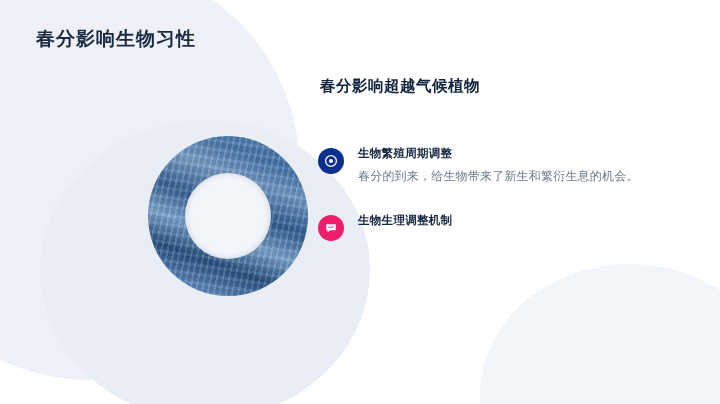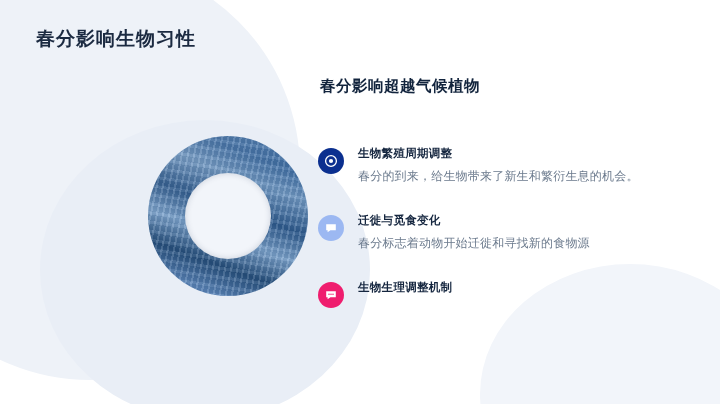--- a/index.html
+++ b/index.html
@@ -187,31 +187,20 @@
             <circle cx="7" cy="7" r="5.4" fill="none" stroke="#ffffff" stroke-width="1.3"></circle>
             <circle cx="7" cy="7" r="2.1" fill="#ffffff"></circle>
           </svg>
         </div>
         <div class="item-text">
           <div class="item-title">生物繁殖周期调整</div>
           <div class="item-desc">春分的到来，给生物带来了新生和繁衍生息的机会。</div>
         </div>
       </div>
 
-      <div class="item">
-        <div class="badge" style="background:#9cb8f2">
-          <svg width="14" height="14" viewBox="0 0 14 14">
-            <path d="M2.2 3.2h9.6v6.1H6.4L3.6 11.3V9.3H2.2z" fill="#ffffff"></path>
-          </svg>
-        </div>
-        <div class="item-text">
-          <div class="item-title">迁徙与觅食变化</div>
-          <div class="item-desc">春分标志着动物开始迁徙和寻找新的食物源</div>
-        </div>
-      </div>
 
       <div class="item">
         <div class="badge" style="background:#ef1d6e">
           <svg width="14" height="14" viewBox="0 0 14 14">
             <path d="M2.2 3.2h9.6v6.1H6.4L3.6 11.3V9.3H2.2z" fill="#ffffff"></path>
             <circle cx="5" cy="6.2" r="0.75" fill="#ef1d6e"></circle>
             <circle cx="7" cy="6.2" r="0.75" fill="#ef1d6e"></circle>
             <circle cx="9" cy="6.2" r="0.75" fill="#ef1d6e"></circle>
           </svg>
         </div>

